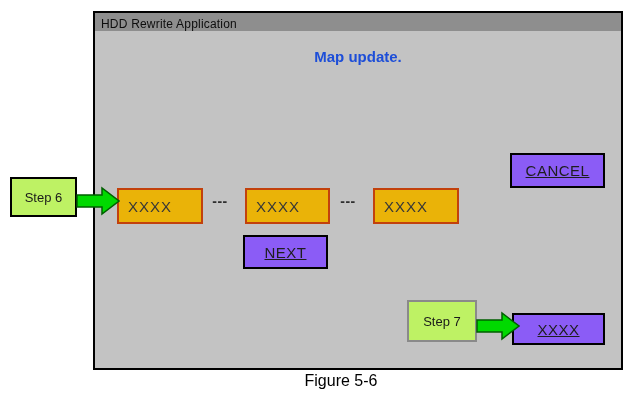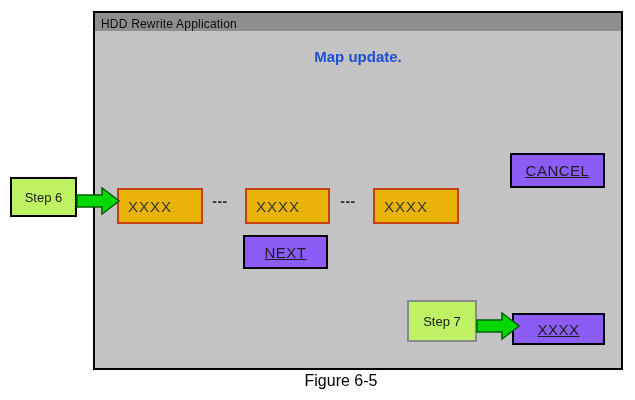--- a/index.html
+++ b/index.html
@@ -106,15 +106,15 @@
     <polygon points="1,9 26,9 26,2 43,15 26,28 26,21 1,21" fill="#00d900" stroke="#005f00" stroke-width="1.5"></polygon>
   </svg>
 
   <div class="stepbox step7">
     <span>Step 7</span>
   </div>
   <svg class="arrow a2" viewBox="0 0 44 30" xmlns="http://www.w3.org/2000/svg">
     <polygon points="1,9 26,9 26,2 43,15 26,28 26,21 1,21" fill="#00d900" stroke="#005f00" stroke-width="1.5"></polygon>
   </svg>
 
-  <div class="caption">Figure 6-5</div>
+  <div class="caption">Figure 5-6</div>
 
 </div>
 
 </body></html>

